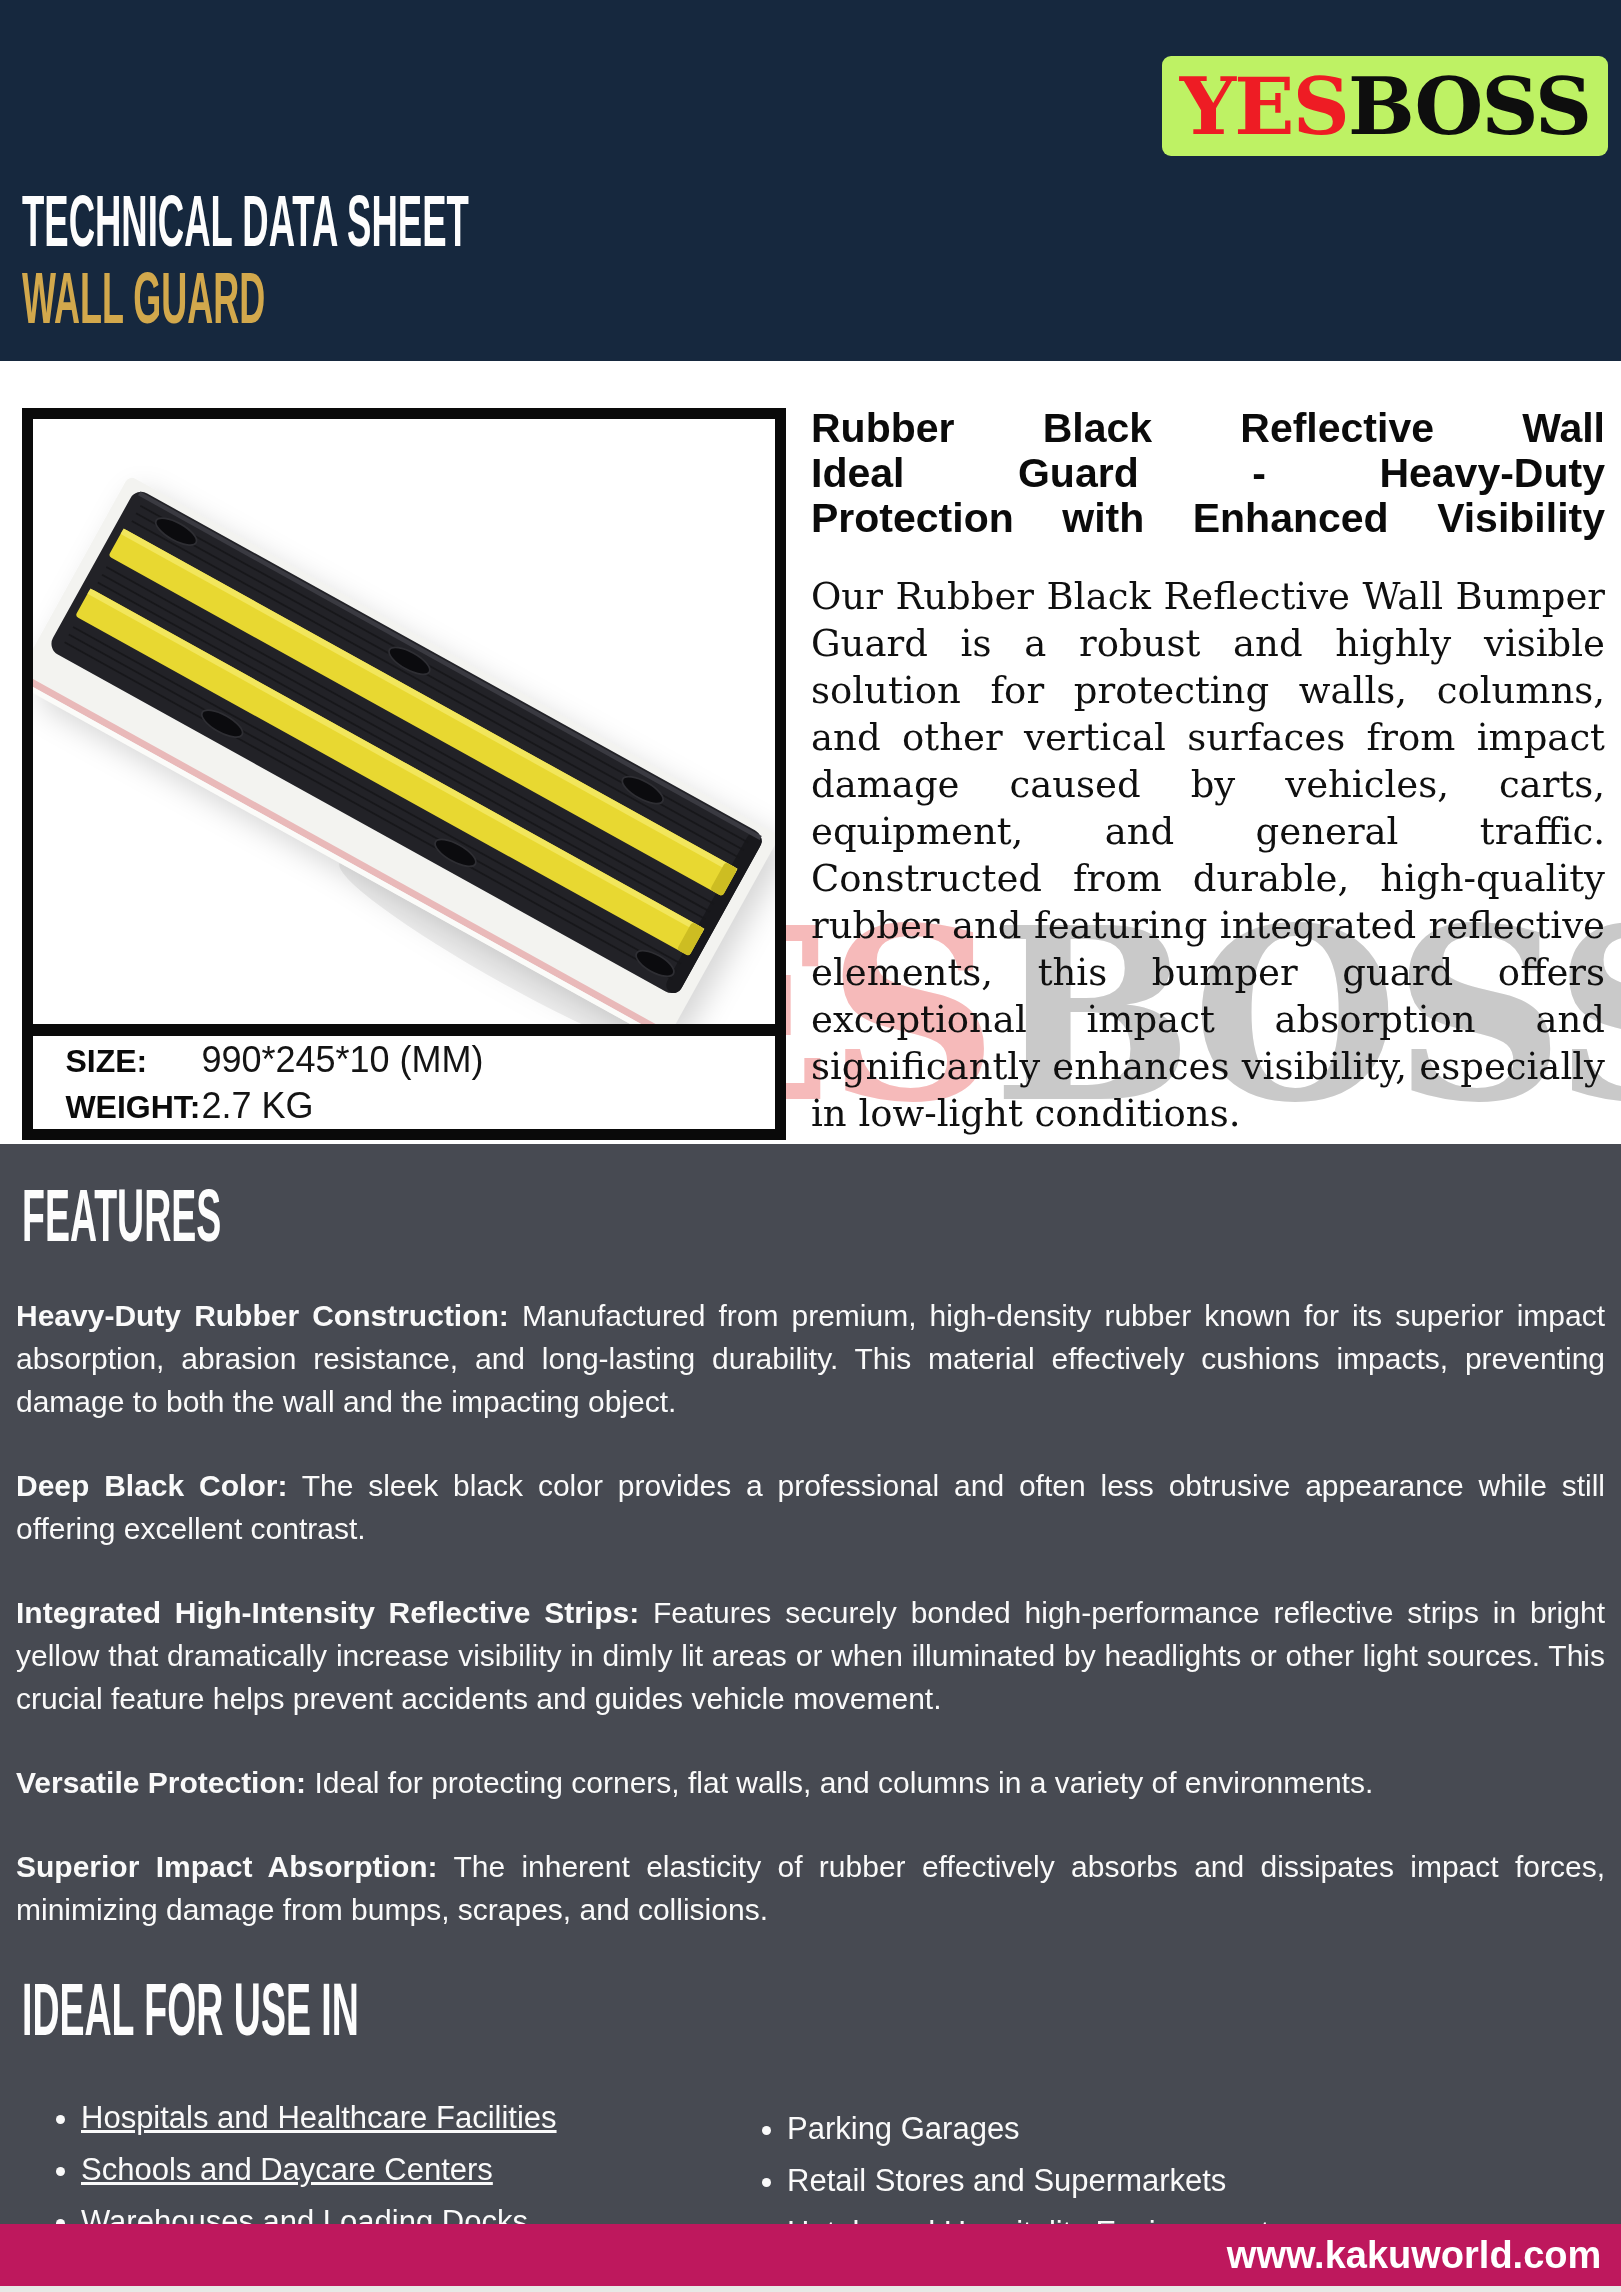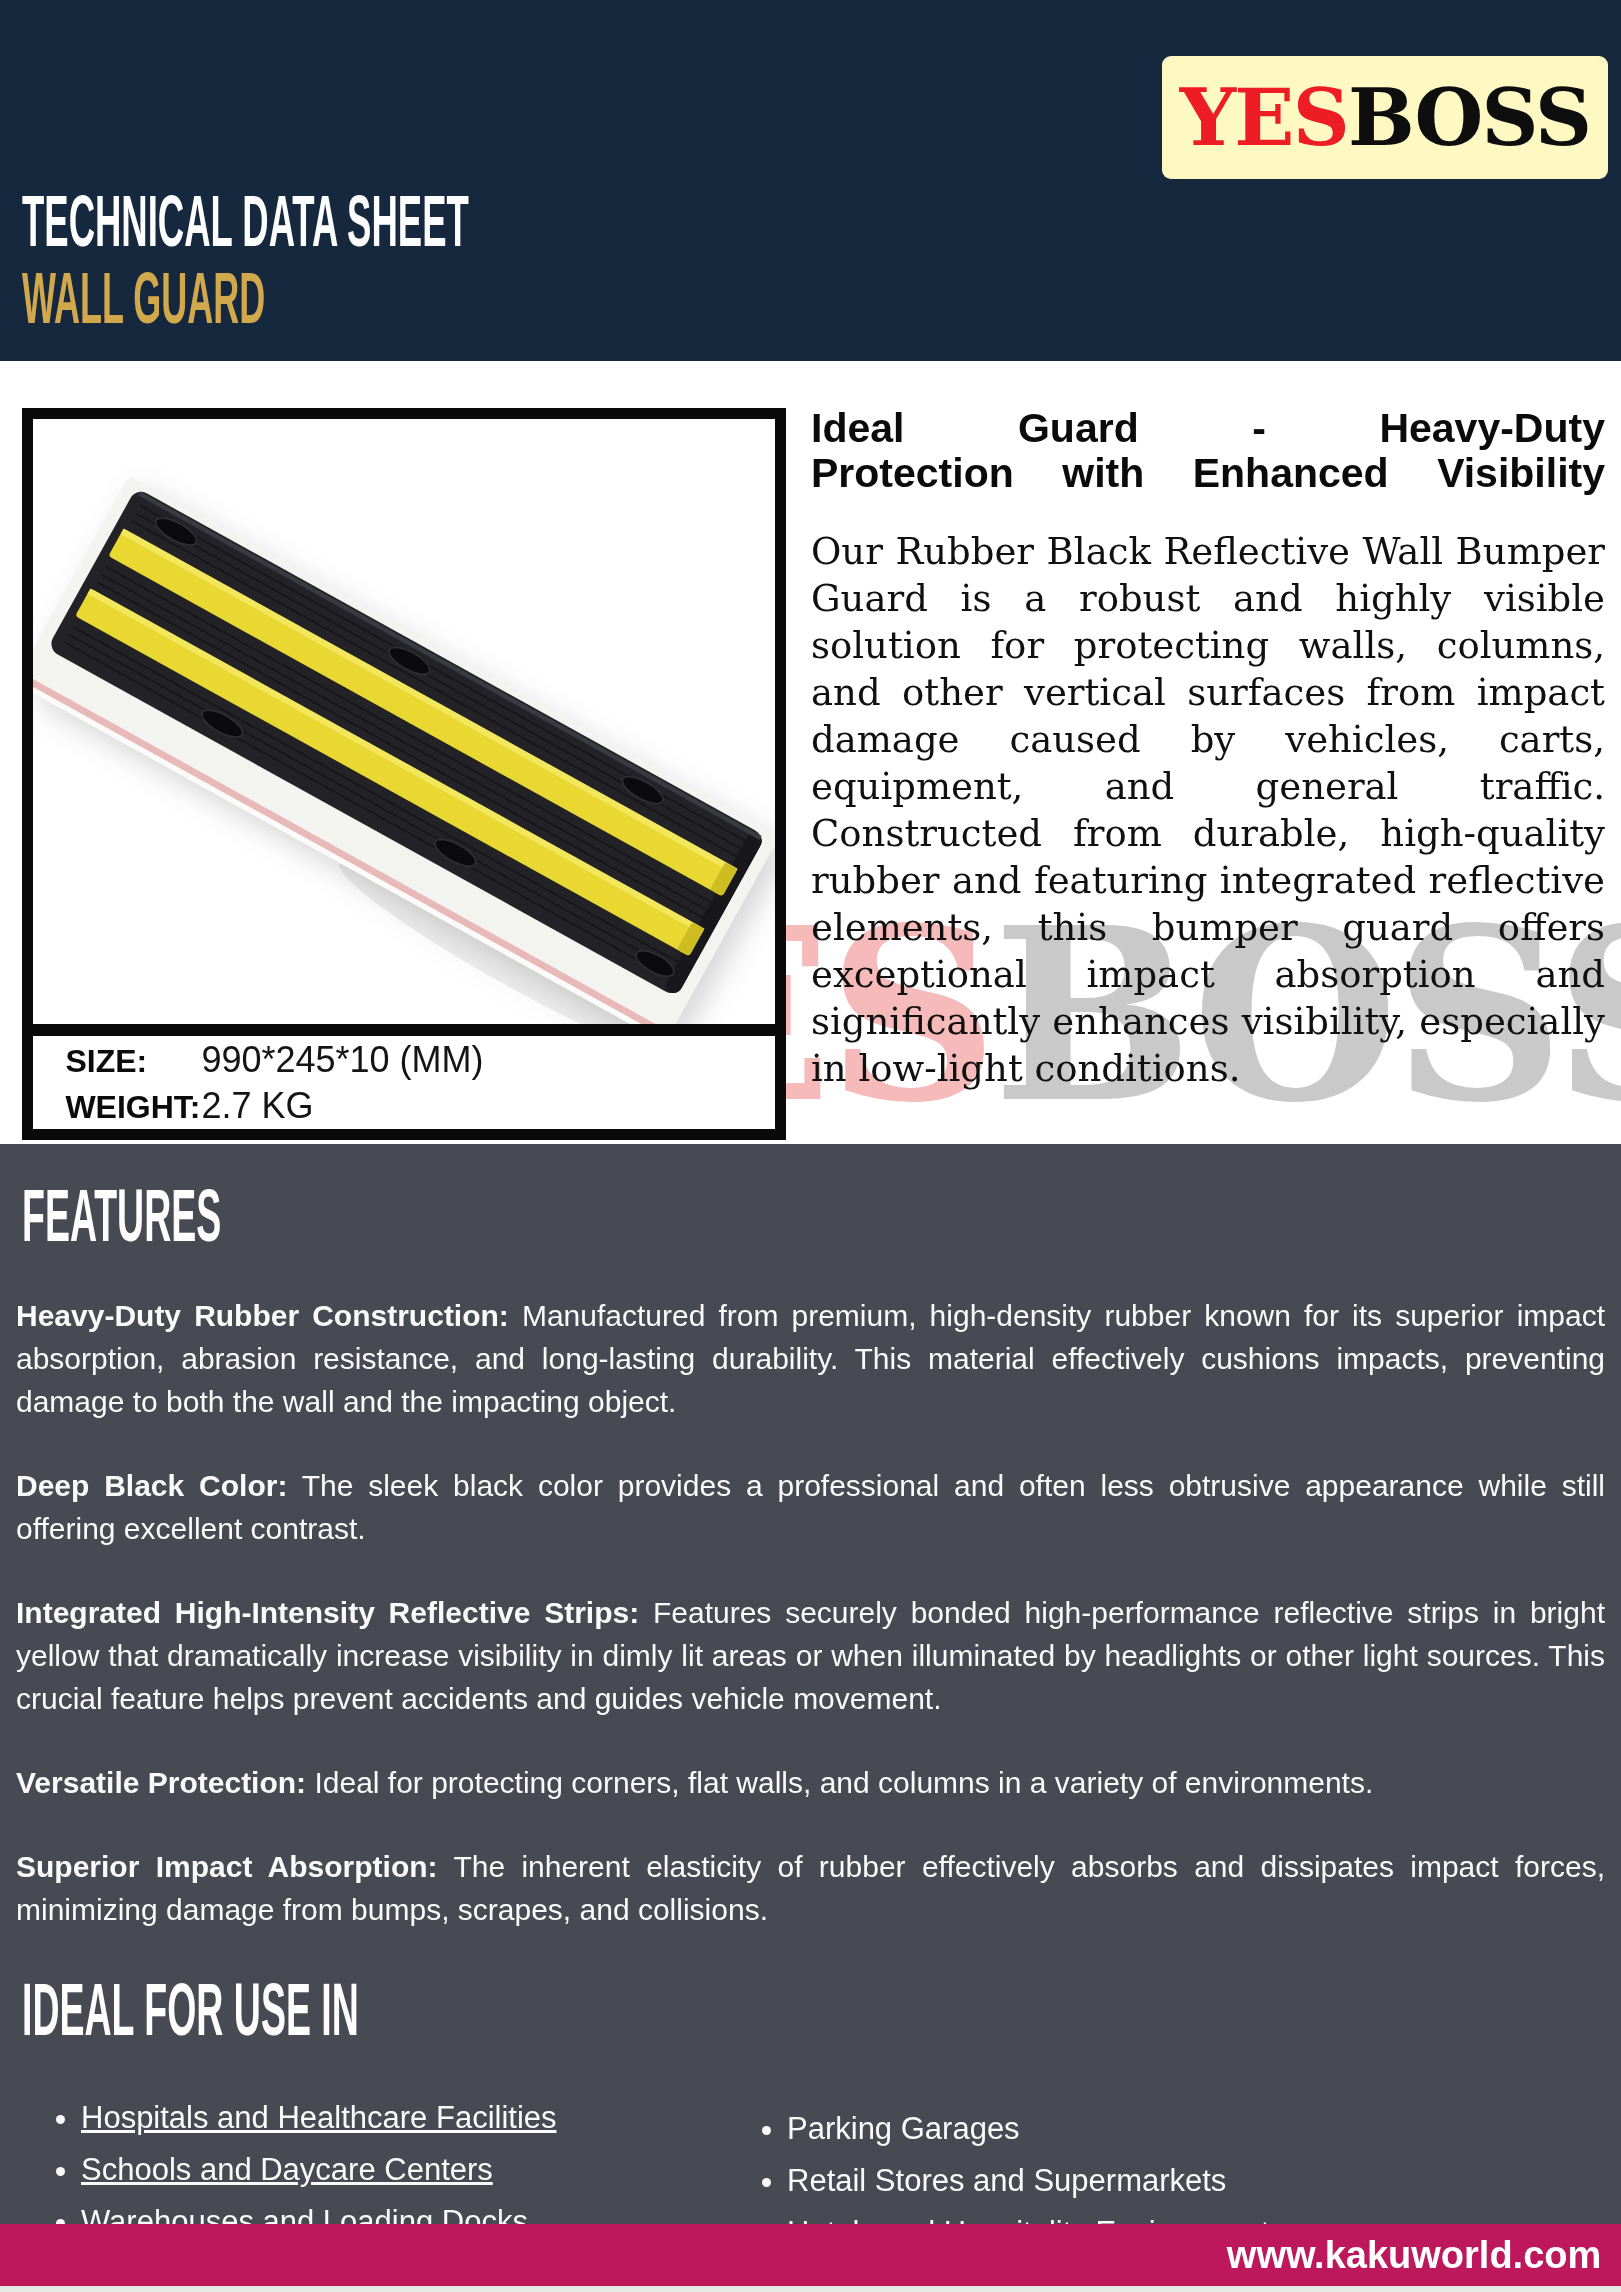--- a/index.html
+++ b/index.html
@@ -11,22 +11,22 @@
   }
   .condensed {
     font-weight:800; white-space:nowrap;
     transform:scaleX(0.5); transform-origin:left top;
   }
   
   .hdr { position:relative; height:361px; background:#16283E; }
   .hdr-title { position:absolute; left:22.4px; top:184px; font-size:73px; line-height:73px; color:#FDFDFD; }
   .hdr-sub   { position:absolute; left:22.4px; top:262px; font-size:72px; line-height:72px; color:#D2A84C; }
   .logo-box {
-    position:absolute; left:1162px; top:56px; width:446px; height:123px;
-    background:#fef9c3; border-radius:9px;
+    position:absolute; left:1162px; top:56px; width:446px; height:100px;
+    background:#bef264; border-radius:9px;
     display:flex; align-items:center; justify-content:center;
   }
   .logo-text { font-family:"DejaVu Serif", serif; font-weight:bold; font-size:79px; letter-spacing:-1.8px; line-height:1; }
   .logo-yes  { color:#EE1C24; }
   .logo-boss { color:#0E0E0E; }
   
   .main { position:relative; height:783px; background:#FFFFFF; }
   .watermark {
     position:absolute; left:488px; top:536px; z-index:1;
     font-family:"DejaVu Serif", serif; font-weight:bold; font-size:237px;
@@ -148,20 +148,26 @@
         <div class="spec-row">
           <span class="spec-label">WEIGHT:</span>
           <span class="spec-value">2.7 KG</span>
         </div>
       </figcaption>
     </figure>
 
     <section class="right-col">
       <h1>
         <div class="title-line">
+            <span>Rubber</span>
+            <span>Black</span>
+            <span>Reflective</span>
+            <span>Wall</span>
+          </div>
+        <div class="title-line">
             <span>Ideal</span>
             <span>Guard</span>
             <span>-</span>
             <span>Heavy-Duty</span>
           </div>
         <div class="title-line">
             <span>Protection</span>
             <span>with</span>
             <span>Enhanced</span>
             <span>Visibility</span>

